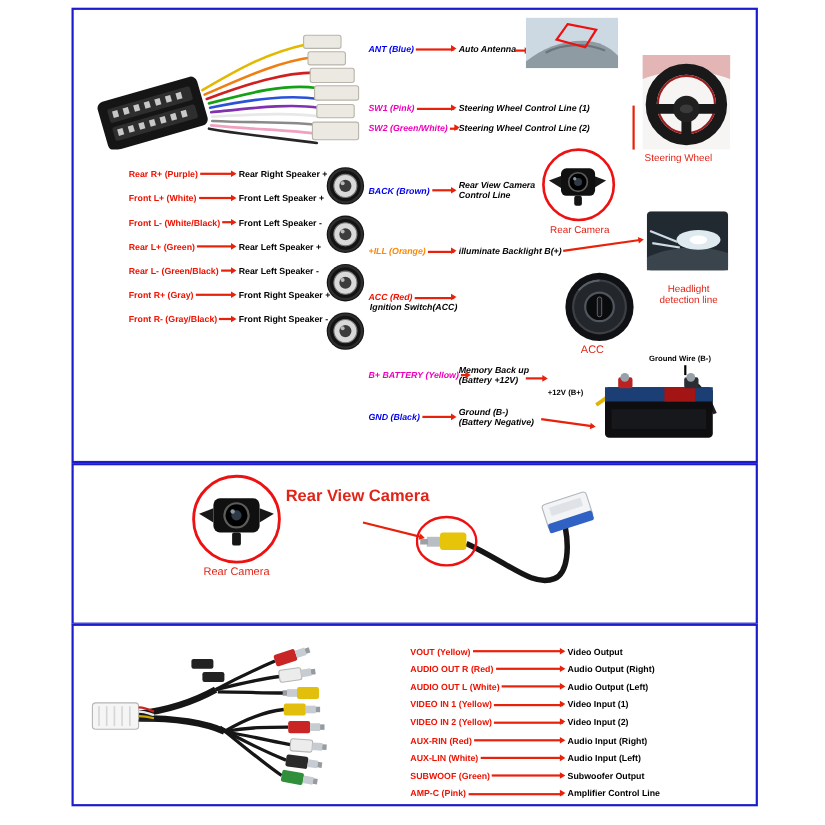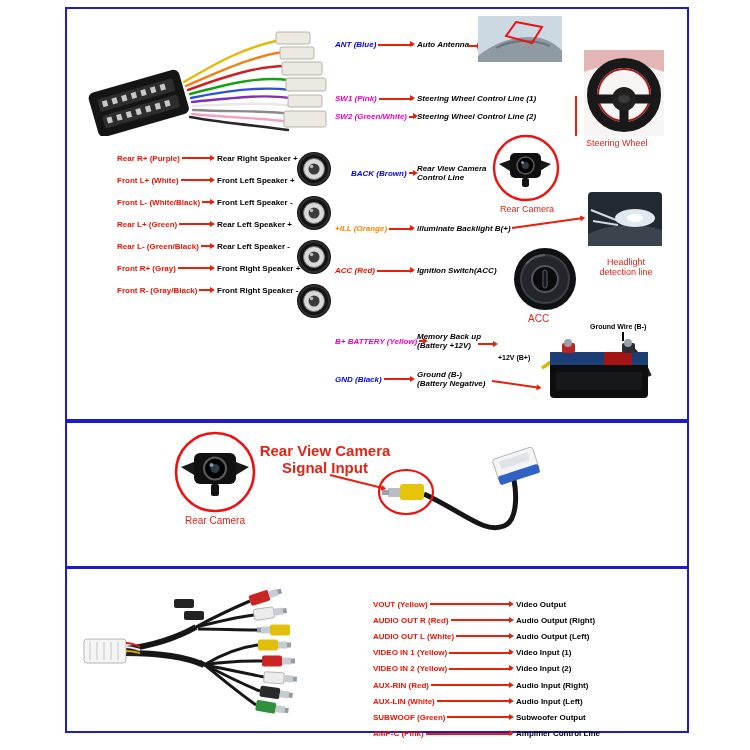--- a/index.html
+++ b/index.html
@@ -21,24 +21,24 @@
   .srow{display:flex;align-items:center;height:22px;}
   .brow{display:flex;align-items:center;height:16.2px;}
   .mrow{position:absolute;left:0;display:flex;align-items:center;font-style:italic;}
   #speaker-rows{position:absolute;left:85px;top:147px;}
   #control-rows{position:absolute;left:335px;top:0;}
   #control-rows .mrow:nth-of-type(1){top:40px;}
   #control-rows .mrow:nth-of-type(2){top:94px;}
   #control-rows .mrow:nth-of-type(3){top:112px;}
   #control-rows .mrow:nth-of-type(4){top:164px;}
   #control-rows .mrow:nth-of-type(5){top:224px;}
-  #control-rows .mrow:nth-of-type(6){top:266px;}
+  #control-rows .mrow:nth-of-type(6){top:266px;flex-direction:column;}
   #control-rows .mrow:nth-of-type(7){top:332px;}
   #control-rows .mrow:nth-of-type(8){top:370px;}
-  #rca-rows{position:absolute;left:373px;top:584px;margin-top:12px;}
+  #rca-rows{position:absolute;left:373px;top:584px;}
   
   .abs-arr{position:absolute;height:2px;background:var(--c-arrow,#e8210a);transform-origin:left center;}
   .abs-arr::after{content:"";position:absolute;right:-2px;top:-2.5px;width:0;height:0;
               border-left:5px solid var(--c-arrow,#e8210a);
               border-top:3.5px solid transparent;border-bottom:3.5px solid transparent;}
   .redline{position:absolute;background:var(--c-arrow,#e8210a);}
   .blkline{position:absolute;background:#000;}
   
   .cap{position:absolute;font-weight:400;color:var(--c-caption_red,#e02418);font-size:9px;line-height:10px;}
   .capk{position:absolute;font-weight:700;color:#000;font-size:7px;line-height:8px;white-space:nowrap;}
@@ -222,21 +222,21 @@
           <span class="arr"></span>
         </div>
         <div>
           <span class="desc">Steering Wheel Control Line (2)</span>
           <span class="desc"></span>
         </div>
       </div>
 
       <div class="mrow">
         <div class="la la-mid">
-          <span class="wire" style="color: rgb(0, 0, 238); margin-left: 16px;">BACK (Brown)</span>
+          <span class="wire" style="color: rgb(0, 0, 238);">BACK (Brown)</span>
           <span class="arr"></span>
         </div>
         <div>
           <span class="desc">Rear View Camera</span>
           <span class="desc">Control Line</span>
         </div>
       </div>
 
       <div class="mrow">
         <div class="la la-mid">
@@ -363,21 +363,20 @@
     <rect x="24" y="23" width="42" height="31" rx="6" fill="#101010"></rect>
     <circle cx="45" cy="38.5" r="11" fill="#000" stroke="#5c5c5c" stroke-width="2"></circle>
     <circle cx="45" cy="38.5" r="4.6" fill="#2e3a46"></circle>
     <circle cx="41.5" cy="35" r="2" fill="#8a96a2"></circle>
     <rect x="41" y="54" width="8" height="12" rx="2" fill="#141414"></rect>
   </svg>
   <div class="cap center" style="left:170px;top:516px;width:90px;font-size:10px;">Rear Camera</div>
 
   <div class="big-title" style="left:250px;top:443px;width:150px;">
     <span style="display:block;">Rear View Camera</span>
-    <span style="display:block;">Signal Input</span>
   </div>
   <div class="abs-arr" style="left:330px;top:474px;width:56px;transform:rotate(14deg);"></div>
 
   <svg class="abs" style="left:378px;top:438px;" width="172" height="112" viewBox="0 0 172 112">
     <path d="M46,56 C85,74 106,96 126,88 C139,83 139,58 136,42" stroke="#151515" stroke-width="5" fill="none"></path>
     <rect x="10" y="50" width="12" height="9" fill="#b9bec4"></rect>
     <rect x="4" y="52" width="7" height="5" fill="#9aa0a6"></rect>
     <rect x="22" y="46" width="24" height="16" rx="3" fill="#e6c40a"></rect>
     <ellipse cx="28" cy="54" rx="27" ry="22" fill="none" stroke="#e11" stroke-width="2.2"></ellipse>
     <g transform="rotate(-18 140 30)">

